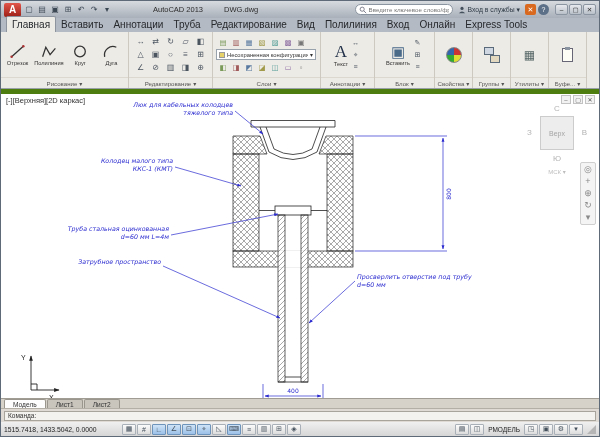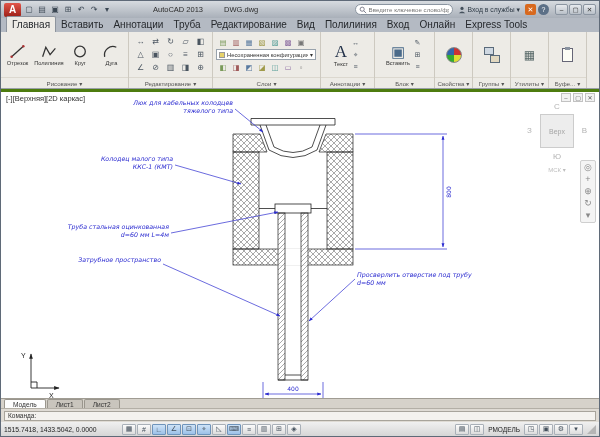--- a/index.html
+++ b/index.html
@@ -72,21 +72,21 @@
                background:conic-gradient(#c33 0 25%, #dd3 0 50%, #3a3 0 75%, #36a 0 100%);
                border:1px solid #888; }
   .groupsicon { position:relative; width:16px; height:16px; }
   .groupsicon i { position:absolute; width:10px; height:8px; background:#cfd8e2; border:1px solid #5a6a7a; }
   .groupsicon i:first-child { left:0; top:0; } .groupsicon i:last-child { right:0; bottom:0; background:#e2d8c0;}
   .utilsicon { font-size:12px; color:#566; line-height:1; }
   .clipicon { width:11px; height:14px; background:#fdfdf5; border:1px solid #667; position:relative; }
   .clipicon i { position:absolute; top:-2px; left:2px; width:5px; height:3px; background:#8a93a0; }
 
   
-  .canvas { flex:1 1 auto; position:relative; background:#fff; border-top:3px solid #4d7c0f; overflow:hidden; }
+  .canvas { flex:1 1 auto; position:relative; background:#fff; border-top:5px solid #4d7c0f; overflow:hidden; }
   .canvas svg.draw { position:absolute; inset:0; }
   .vplabel { position:absolute; top:2px; left:5px; font-size:7.5px; color:#333; z-index:3; }
   .docctl { position:absolute; top:1px; right:4px; display:flex; gap:2px; z-index:3; }
   .docctl span { width:10px; height:9px; font-size:6px; color:#555; display:flex; align-items:center;
                  justify-content:center; border:1px solid #c2c2c2; background:#f2f2f2; }
   .ann { font:italic 6.3px "DejaVu Sans", sans-serif; fill:#2b2bd0; }
   .dimt { font:6px "DejaVu Sans", sans-serif; fill:#2b2bd0; }
   .ucst { font:7px "Liberation Sans", sans-serif; fill:#222; }
   .vcube { position:absolute; top:10px; right:10px; width:64px; height:80px; z-index:2; font-size:8px; color:#b3b3b3; }
   .vcube .face { position:absolute; left:15px; top:12px; width:34px; height:34px; background:#ededed;

